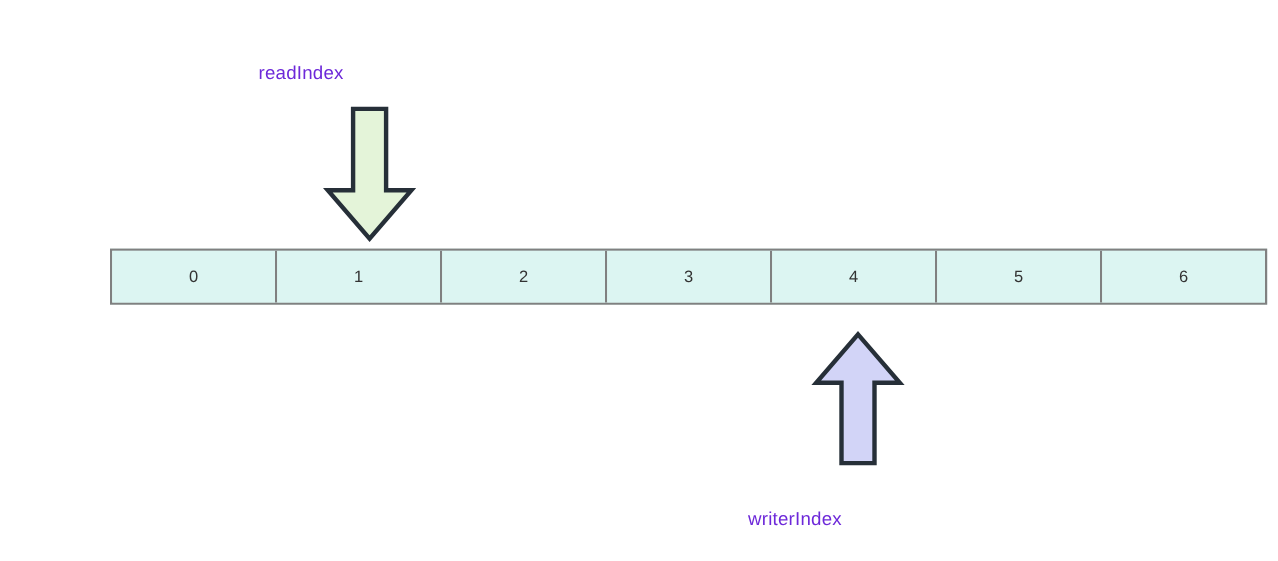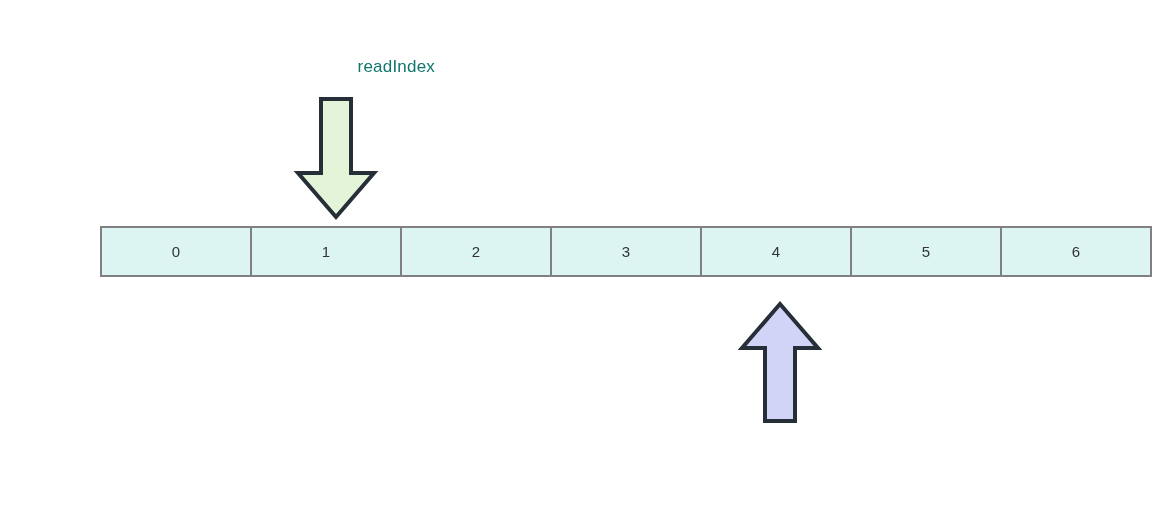--- a/index.html
+++ b/index.html
@@ -21,24 +21,24 @@
     left: 0;
     top: 0;
     width: 1162px;
     height: 510px;
   }
 
   
   .index-label {
     position: absolute;
     font-size: 17px;
-    color: #0f766e;
+    color: #6d28d9;
     letter-spacing: 0.2px;
     white-space: nowrap;
-    text-align: right;
+    text-align: left;
     line-height: 1;
   }
   #read-index-label {
     left: 235px;
     top: 58px;
     width: 200px;
   }
   #writer-index-label {
     left: 680px;
     top: 463px;
@@ -104,14 +104,15 @@
     <div class="buffer-cell">3</div>
     <div class="buffer-cell">4</div>
     <div class="buffer-cell">5</div>
     <div class="buffer-cell">6</div>
   </div>
 
   <svg class="arrow-svg" id="writer-index-arrow" width="80" height="122" viewBox="0 0 80 122">
     <polygon points="40,2 78,46 55,46 55,119 25,119 25,46 2,46" fill="#d2d4f7" stroke="#262f38" stroke-width="4" stroke-linejoin="miter"></polygon>
   </svg>
 
+  <div class="index-label" id="writer-index-label">writerIndex</div>
 
 </div>
 
 </body></html>

